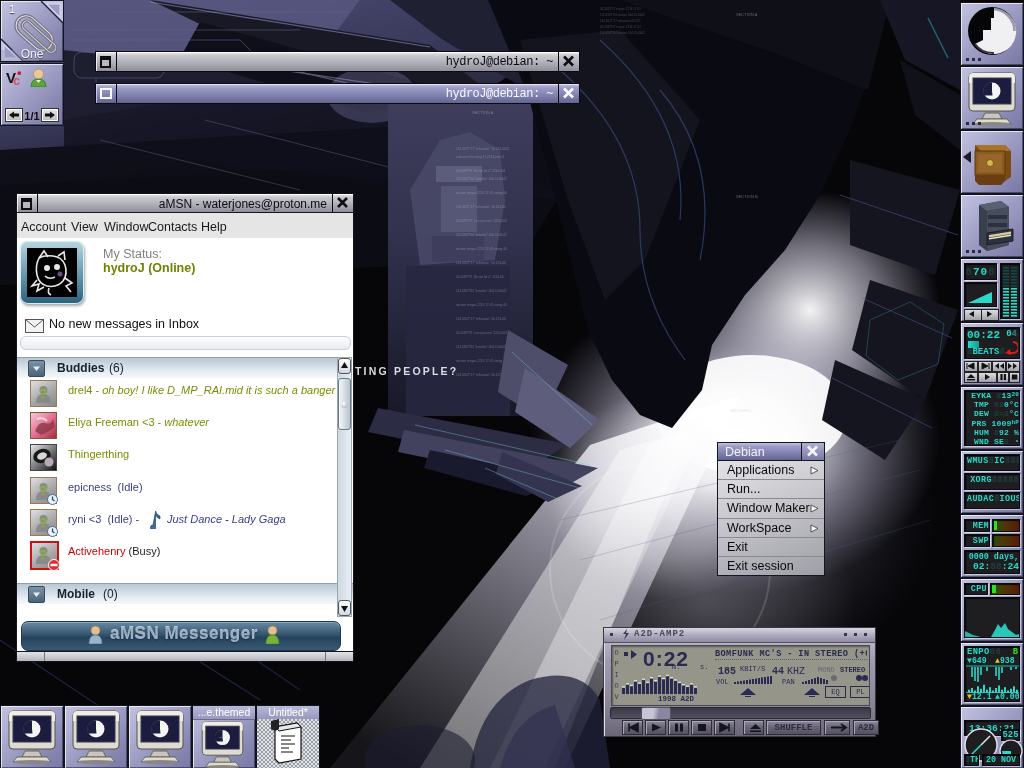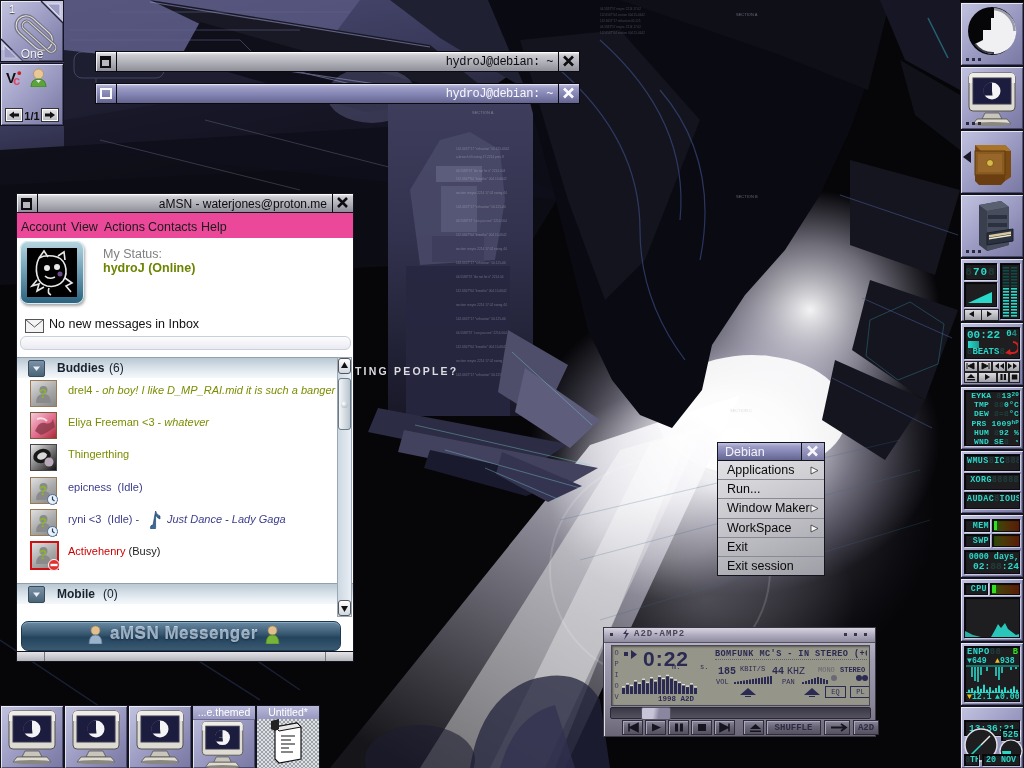--- a/index.html
+++ b/index.html
@@ -286,24 +286,24 @@
   </div>
   <div class="tbar-grey" style="width:20px;height:100%;position:relative;box-shadow:inset 0 1px 0 rgba(255,255,255,.8);">
    <svg width="20" height="18">
             <path d="M5,4 L14,13 M14,4 L5,13" stroke="#0e0e12" stroke-width="2.6"></path>
           </svg>
   </div>
  </div>
 
  <div style="position:absolute;left:0;top:20px;width:338px;height:438px;background:#fff;border-left:1px solid #15151f;border-right:1px solid #15151f;box-sizing:border-box;overflow:hidden;font-family:'Liberation Sans',sans-serif;">
 
-  <div style="position:absolute;left:0;top:0;width:100%;height:25px;background:#ec4899;color:#1a1a1a;font-size:12.5px;">
+  <div style="position:absolute;left:0;top:0;width:100%;height:25px;background:#e5e5e5;color:#1a1a1a;font-size:12.5px;">
    <span style="position:absolute;left:4px;top:7px;">Account</span>
    <span style="position:absolute;left:54px;top:7px;">View</span>
-   <span style="position:absolute;left:87px;top:7px;">Actions</span>
+   <span style="position:absolute;left:87px;top:7px;">Window</span>
    <span style="position:absolute;left:131px;top:7px;">Contacts</span>
    <span style="position:absolute;left:184px;top:7px;">Help</span>
   </div>
 
   <div style="position:absolute;left:3px;top:28px;width:64px;height:63px;border-radius:8px;background:linear-gradient(#b8d6e0,#7aa8bc 40%,#2a607c);box-shadow:inset 0 0 0 1px #d8ecf2, 1px 2px 3px rgba(0,0,0,.35);">
    <div style="position:absolute;left:7px;top:7px;width:50px;height:49px;background:#000;overflow:hidden;">
     <svg width="50" height="49" viewBox="0 0 50 49">
      <g stroke="#e8e8e8" stroke-width="1.6" fill="none">
       <path d="M12,10 L17,3 L21,9"></path>
       <path d="M31,8 L37,4 L38,12"></path>

